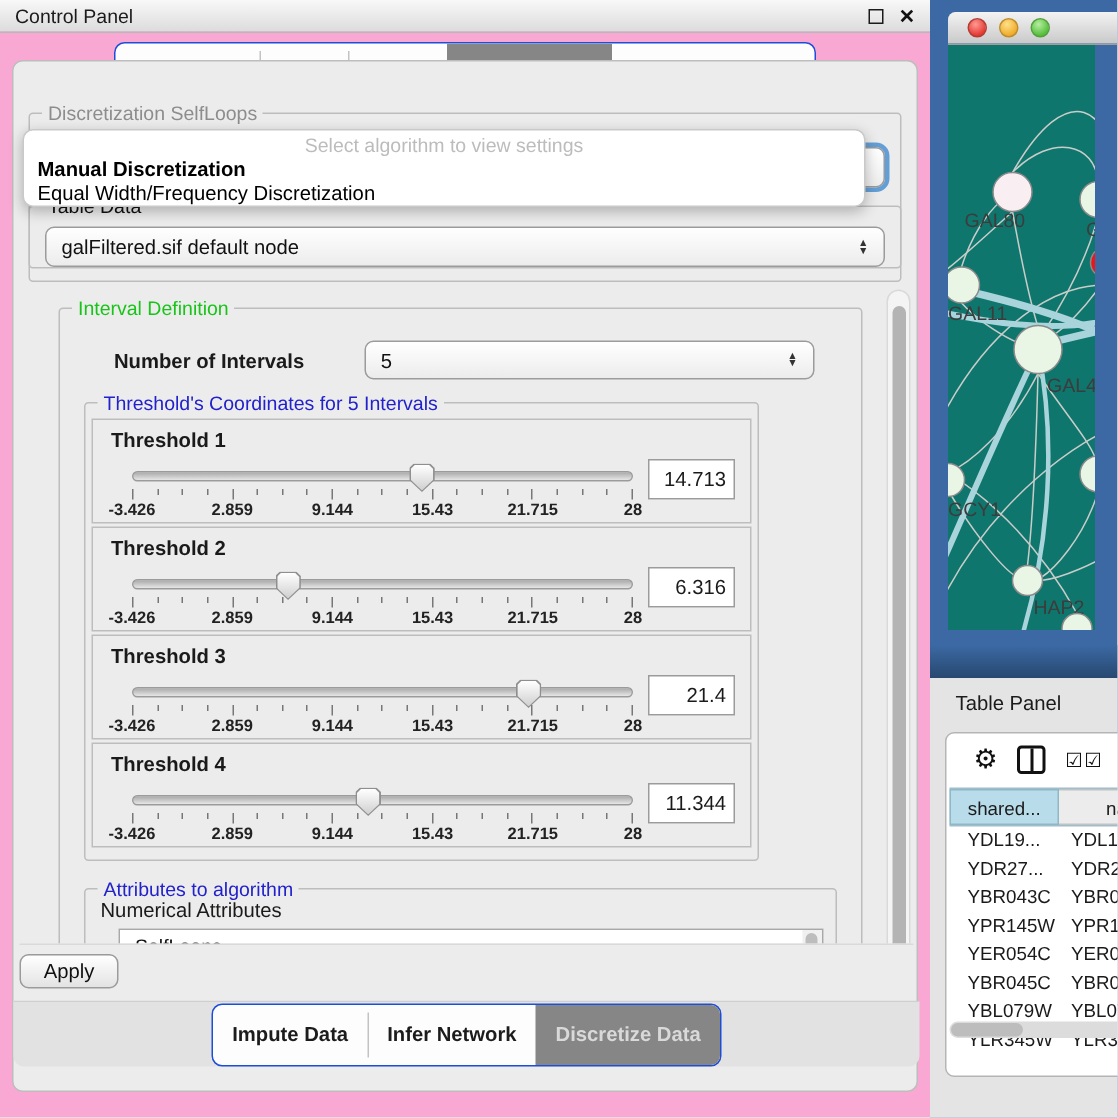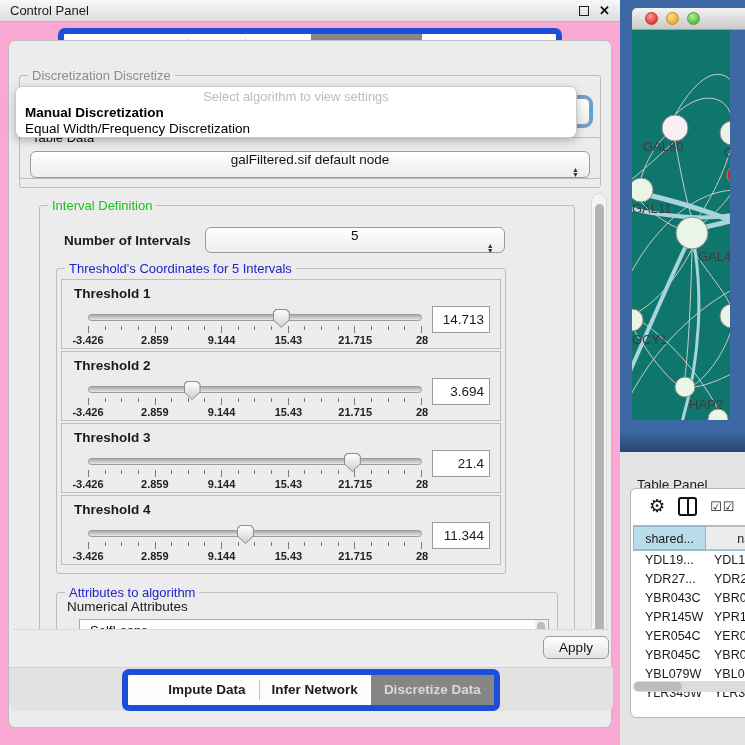--- a/index.html
+++ b/index.html
@@ -10,21 +10,21 @@
   .control-panel { position:absolute; left:0; top:0; width:620px; height:745px; background:#f9a8d4; }
   .cp-titlebar { position:absolute; left:0; top:0; width:620px; height:22px;
     background:linear-gradient(#f8f8f8,#dcdcdc); border-bottom:1px solid #b8b8b8;
     display:flex; align-items:center; padding:0 10px; }
   .cp-title { font-size:13px; color:#1b1b1b; }
   .cp-winbtns { margin-left:auto; display:flex; align-items:center; gap:10px; }
   .float-box { width:10px; height:10px; border:1.6px solid #1b1b1b; background:transparent; }
   .close-x { font-weight:700; font-size:13px; color:#111; line-height:10px; }
 
   .tabbar { position:absolute; left:0; top:28px; width:620px; display:flex; justify-content:center; }
-  .tab-pill { display:flex; align-items:stretch; background:#fdfdfd; border:6px solid #1d4ed8; border-radius:7px; overflow:hidden; height:42px;padding-left:27px; }
+  .tab-pill { display:flex; align-items:stretch; background:#fdfdfd; border:1px solid #1d4ed8; border-radius:7px; overflow:hidden; height:42px; }
   .tab { display:flex; align-items:center; gap:5px; padding:0 13px; font-size:13.5px; color:#1c1c1c; font-weight:600; position:relative; }
   .tab + .tab::before { content:""; position:absolute; left:0; top:5px; bottom:5px; width:1px; background:#c3c3c3; }
   .tab.sel { background:#868686; color:#d9d9d9; }
   .tab.sel::before, .tab.sel + .tab::before { display:none; }
 
   .main-panel { position:absolute; left:8px; top:40px; width:604px; height:688px;
     background:#ececec; border:1px solid #bdbdbd; border-radius:7px; }
 
   .groupbox { position:absolute; border:1px solid #bdbdbd; border-radius:3px; }
   .group-label { position:absolute; top:-8px; left:8px; background:#ececec; padding:0 4px; font-size:13px; }
@@ -40,34 +40,34 @@
   .popup { position:absolute; left:6px; top:45px; width:562px; height:52px; background:#ffffff;
     border:1px solid #c9c9c9; border-radius:7px; box-shadow:0 3px 9px rgba(0,0,0,.25); z-index:40; padding-top:2px; }
   .popup .prompt { text-align:center; color:#bcbcbc; font-size:13px; height:16px; line-height:16px; }
   .popup .item { font-size:13.5px; padding:0 9px; height:16px; line-height:16px; color:#000; }
   .popup .item.b { font-weight:700; }
 
   
   .td-group { left:10px; top:96px; width:582px; height:51px; }
   .td-label { color:#101010; }
   .combo { position:absolute; border-radius:6px; background:linear-gradient(#ffffff,#ececec);
-    border:1px solid #9b9b9b; display:flex; align-items:center; padding:0 10px; font-size:13.5px; color:#111;flex-direction:column; }
+    border:1px solid #9b9b9b; display:flex; align-items:center; padding:0 10px; font-size:13.5px; color:#111; }
   .td-combo { left:10px; top:13px; right:10px; height:27px; }
   .stepper { margin-left:auto; display:flex; flex-direction:column; align-items:center; line-height:5px; color:#333; }
   .stepper span { font-size:7px; }
 
   
   .scrollarea { position:absolute; left:4px; top:152px; width:596px; height:470px; overflow:hidden; }
   .vsb { position:absolute; right:4px; top:152px; width:16px; height:470px; background:#f4f4f4;
     border:1px solid #d9d9d9; border-radius:8px; }
   .vsb .thumb { position:absolute; left:2.5px; top:10px; width:9px; height:445px; background:#b4b4b4; border-radius:5px; }
 
   .interval-group { left:26px; top:12px; width:536px; height:452px; background:#ececec; }
   .interval-label { color:#18c418; }
-  .noi-row { position:absolute; left:4px; top:20px; right:14px; height:28px; display:flex; align-items:center; }
+  .noi-row { position:absolute; left:16px; top:20px; right:14px; height:28px; display:flex; align-items:center;gap:26px; }
   .noi-label { font-weight:700; font-size:13.5px; margin-left:20px; }
   .noi-combo { position:relative; margin-left:14px; flex:1; height:26px; max-width:300px; }
 
   .thr-group { left:16px; top:62px; width:450px; height:306px; }
   .thr-title { color:#2222cc; }
   .thr-rows { position:absolute; left:4px; top:10px; right:4px; }
   .thr-row { position:relative; height:70px; border:1px solid #bdbdbd; background:#ececec; margin-bottom:2px; }
   .thr-name { position:absolute; left:12px; top:6px; font-weight:700; font-size:13.5px; }
   .slider { position:absolute; left:26px; top:34px; width:334px; }
   .track { position:absolute; left:0; top:0; width:100%; height:7px; border-radius:4px;
@@ -87,21 +87,21 @@
   .attr-group { left:16px; top:386px; width:502px; height:80px; }
   .attr-title { color:#2222cc; }
   .attr-sub { position:absolute; left:10px; top:6px; font-weight:400; font-size:13.5px; }
   .attr-list { position:absolute; left:22px; top:26px; right:8px; height:48px; background:#fff;
     border:1px solid #a8a8a8; overflow:hidden; padding:2px 0 0 10px; }
   .attr-item { font-size:13px; height:17px; line-height:17px; color:#111; }
   .attr-vsb { position:absolute; right:9px; top:27px; width:13px; height:46px; background:#f0f0f0; }
   .attr-vsb .thumb { position:absolute; left:2px; top:2px; width:8px; height:34px; background:#bdbdbd; border-radius:4px; }
 
   .apply-bar { position:absolute; left:4px; bottom:62px; width:596px; height:36px; background:#ececec;
-    border-top:1px solid #dadada; display:flex; align-items:center; justify-content:flex-end; }
+    border-top:1px solid #dadada; display:flex; align-items:center; justify-content:flex-start; }
   .apply-btn { width:66px; height:23px; border:1px solid #9b9b9b; border-radius:6px;
     background:linear-gradient(#ffffff,#e3e3e3); font-size:13.5px; color:#111;
     display:flex; align-items:center; justify-content:center; }
 
   .bottombar { position:absolute; left:0; bottom:16px; width:604px; height:44px; background:#e2e2e2;
     border-top:1px solid #cfcfcf; border-radius:0 0 7px 7px; display:flex; align-items:center; justify-content:center; }
 
   
   .right-side { position:absolute; left:620px; top:0; width:125px; height:745px; background:#3c69a4; }
   .net-window { position:absolute; left:12px; top:8px; width:113px; height:412px; }
@@ -109,21 +109,21 @@
     background:linear-gradient(#f3f3f3,#c9c9c9); border-radius:5px 0 0 0; border-bottom:1px solid #9e9e9e;
     display:flex; align-items:center; gap:8px; padding-left:13px; }
   .tl { width:13px; height:13px; border-radius:50%; }
   .tl.r { background:radial-gradient(circle at 40% 30%, #ff9a93, #e43b34 70%); border:1px solid #b43c35; }
   .tl.y { background:radial-gradient(circle at 40% 30%, #ffe08a, #f0ad2d 70%); border:1px solid #c08e28; }
   .tl.g { background:radial-gradient(circle at 40% 30%, #b6eea0, #57bf3e 70%); border:1px solid #53a23c; }
   .net-canvas { position:absolute; left:0; top:22px; width:98px; height:390px; background:#0f766e; overflow:hidden; }
   .blue-fade { position:absolute; left:0; top:430px; width:125px; height:22px; background:linear-gradient(#3c69a4,#27486f); }
 
   .table-panel { position:absolute; left:0; top:452px; width:125px; height:293px; background:#e4e4e4; }
-  .tp-title { padding:25px 0 0 17px; font-size:13.5px; color:#1b1b1b; }
+  .tp-title { padding:9px 0 0 17px; font-size:13.5px; color:#1b1b1b; }
   .tp-card { position:absolute; left:10px; top:36px; width:130px; height:230px; background:#fff;
     border:1px solid #b5b5b5; border-radius:6px; overflow:hidden; }
   .tp-toolbar { height:34px; display:flex; align-items:center; gap:13px; padding-left:18px; }
   .gear { font-size:18px; color:#111; line-height:18px; }
   .split-icon { width:19px; height:19px; border:2px solid #111; border-radius:3px; position:relative; }
   .split-icon::after { content:""; position:absolute; left:50%; top:0; bottom:0; width:2px; background:#111; margin-left:-1px; }
   .cks { font-size:13px; letter-spacing:1px; color:#111; }
   .tp-table { position:absolute; left:2px; top:36px; right:-60px; bottom:0; }
   .tp-head { display:flex; height:26px; border:1px solid #9fbecb; border-left:none; border-right:none; }
   .th1 { width:73px; background:#b9dcea; border:1px solid #8fb7c6; text-align:center; line-height:24px; font-size:12.5px; }
@@ -173,21 +173,21 @@
         </div>
       <div class="tab">
           <span>jActiveMNodules</span>
         </div>
     </div>
   </div>
 
   <div class="main-panel">
 
     <div class="groupbox algo-group">
-      <span class="group-label algo-label">Discretization Discretize</span>
+      <span class="group-label algo-label">Discretization SelfLoops</span>
       <div class="algo-combo"></div>
     </div>
 
     <div class="popup">
       <div class="prompt">Select algorithm to view settings</div>
       <div class="item b">Manual Discretization</div>
       <div class="item">Equal Width/Frequency Discretization</div>
     </div>
 
     <div class="groupbox td-group">
@@ -292,21 +292,21 @@
                   <span class="tick major"></span>
                 </div>
                 <div class="scale">
                   <span style="left:0%">-3.426</span>
                   <span style="left:20%">2.859</span>
                   <span style="left:40%">9.144</span>
                   <span style="left:60%">15.43</span>
                   <span style="left:80%">21.715</span>
                   <span style="left:100%">28</span>
                 </div>
-                <div class="valbox">3.694</div>
+                <div class="valbox">6.316</div>
               </div>
               <div class="thr-row">
                 <span class="thr-name">Threshold 3</span>
                 <div class="slider">
                   <div class="track"></div>
                   <div class="thumb-w" style="left:79.00%">
                     <div class="thumb-i"></div>
                   </div>
                 </div>
                 <div class="ticks">

